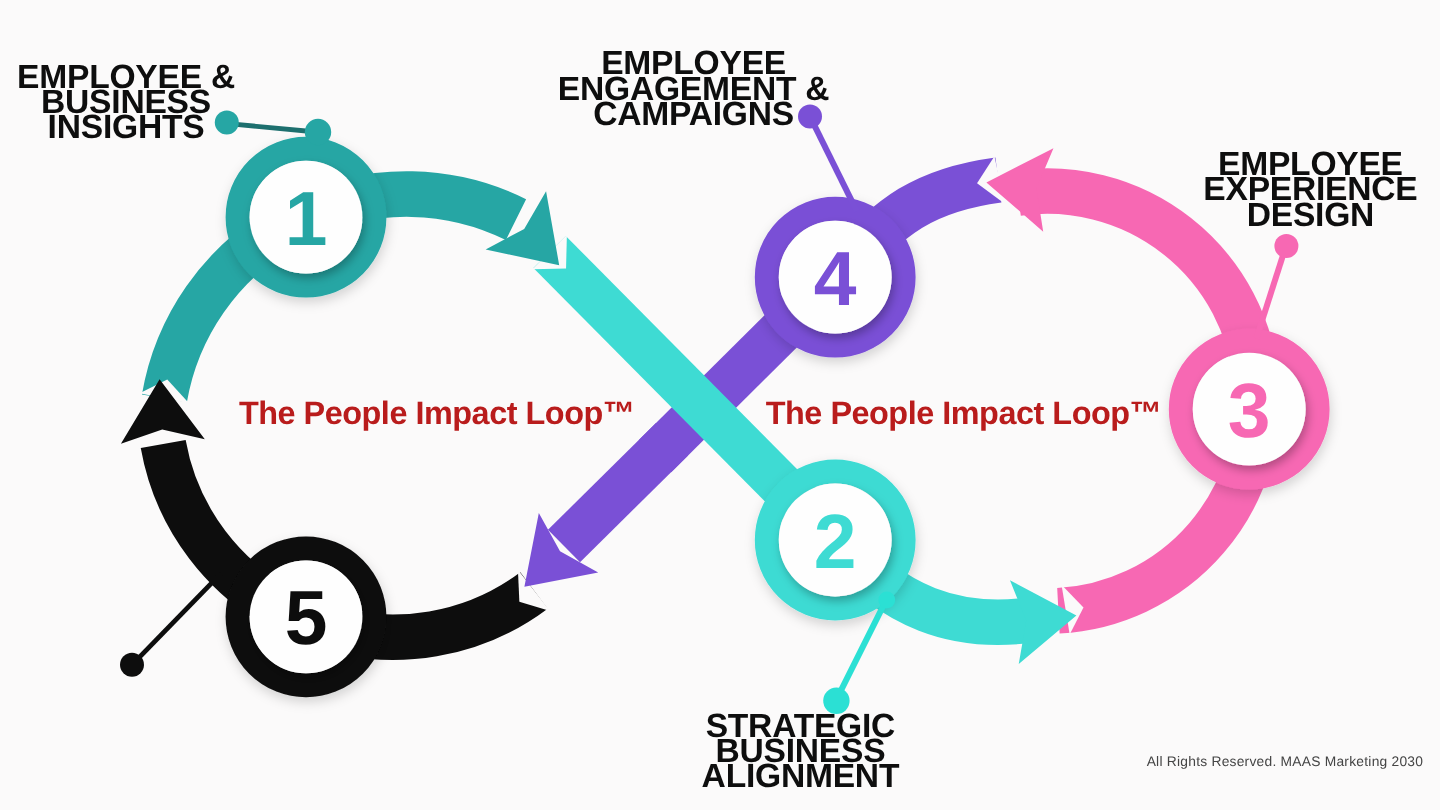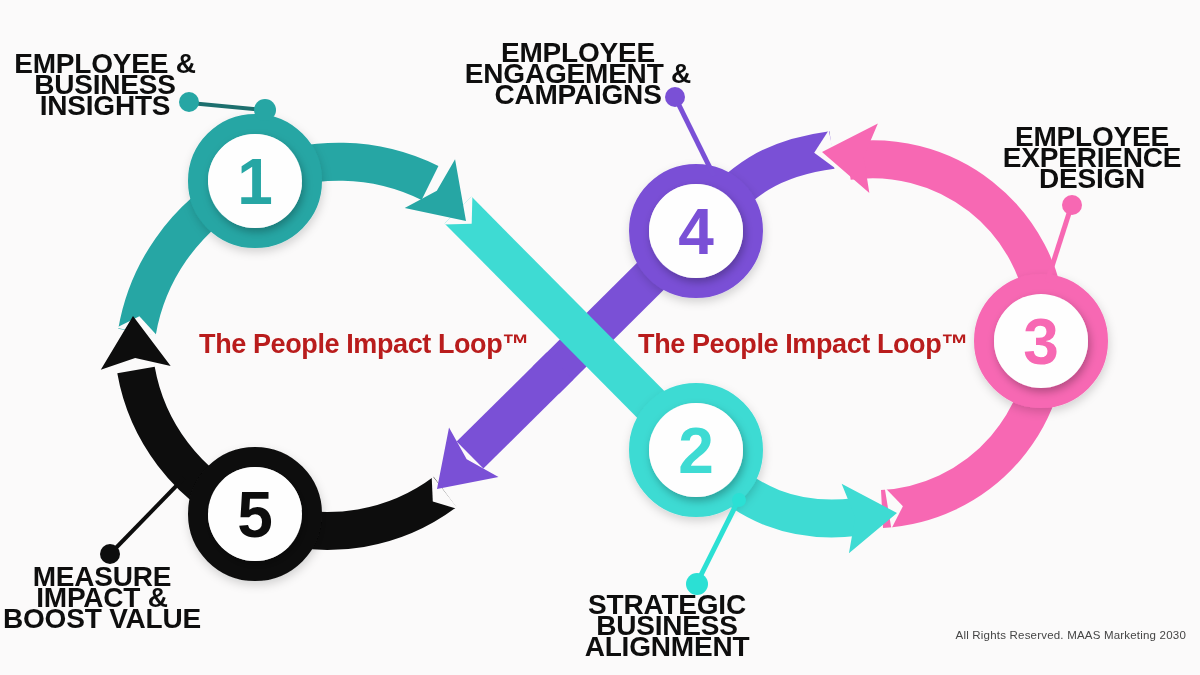--- a/index.html
+++ b/index.html
@@ -145,22 +145,19 @@
 CAMPAIGNS</div>
 
   <div class="node-label" style="left:1092px; top:126px;">EMPLOYEE
 EXPERIENCE
 DESIGN</div>
 
   <div class="node-label" style="left:650px; top:594px;margin-left:17px;">STRATEGIC
 BUSINESS
 ALIGNMENT</div>
 
-  <div class="node-label" style="left:102px; top:566px;">MEASURE
-IMPACT &amp;
-BOOST VALUE</div>
 
   <div class="loop-title" style="left:364px; top:329px;">The People Impact Loop™</div>
 
   <div class="loop-title" style="left:803px; top:329px;">The People Impact Loop™</div>
 
   <div class="footer-copyright">All Rights Reserved. MAAS Marketing 2030</div>
 </div>
 
 </body></html>

